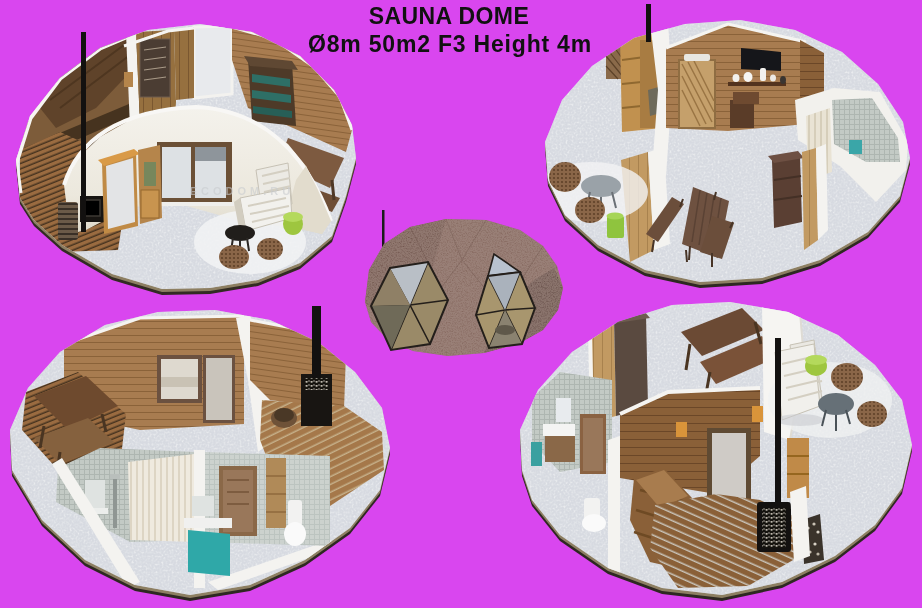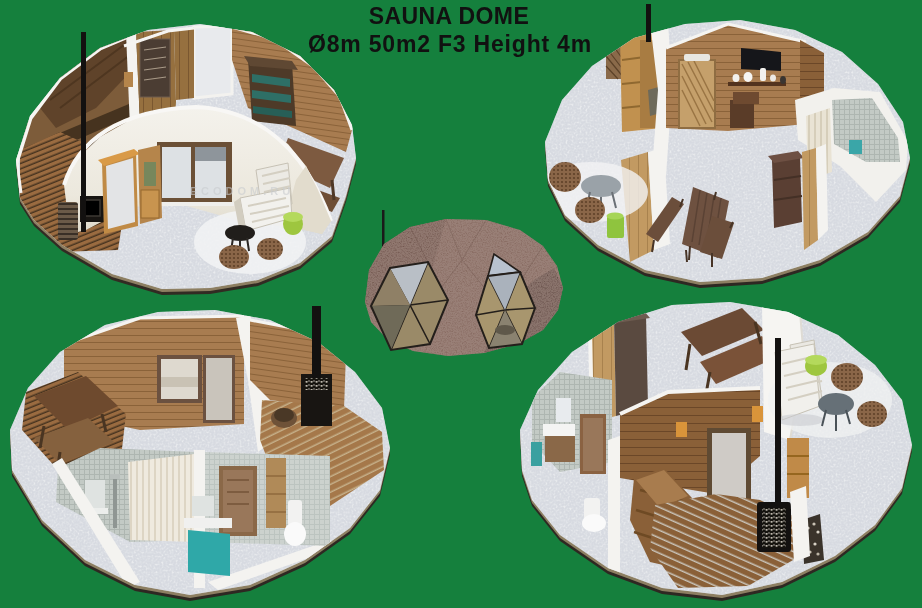--- a/index.html
+++ b/index.html
@@ -1,16 +1,16 @@
 <!DOCTYPE html>
 <html><head>
 <meta charset="utf-8">
 <style>
 html,body{margin:0;padding:0;background:#ffffff;}
-#page{position:relative;width:922px;height:608px;background:#15803d;overflow:hidden;font-family:"Liberation Sans", sans-serif;}
+#page{position:relative;width:922px;height:608px;background:#d946ef;overflow:hidden;font-family:"Liberation Sans", sans-serif;}
 </style>
 </head>
 <body>
 <div id="page">
 <svg width="922" height="608" viewBox="0 0 922 608">
 <defs>
 <filter id="speck" x="-5%" y="-5%" width="110%" height="110%">
   <feTurbulence type="fractalNoise" baseFrequency="0.5" numOctaves="3" seed="7"></feTurbulence>
   <feColorMatrix type="matrix" values="0 0 0 0 0.56  0 0 0 0 0.59  0 0 0 0 0.66  1.5 1.5 1.5 0 -1.42"></feColorMatrix>
 </filter>

